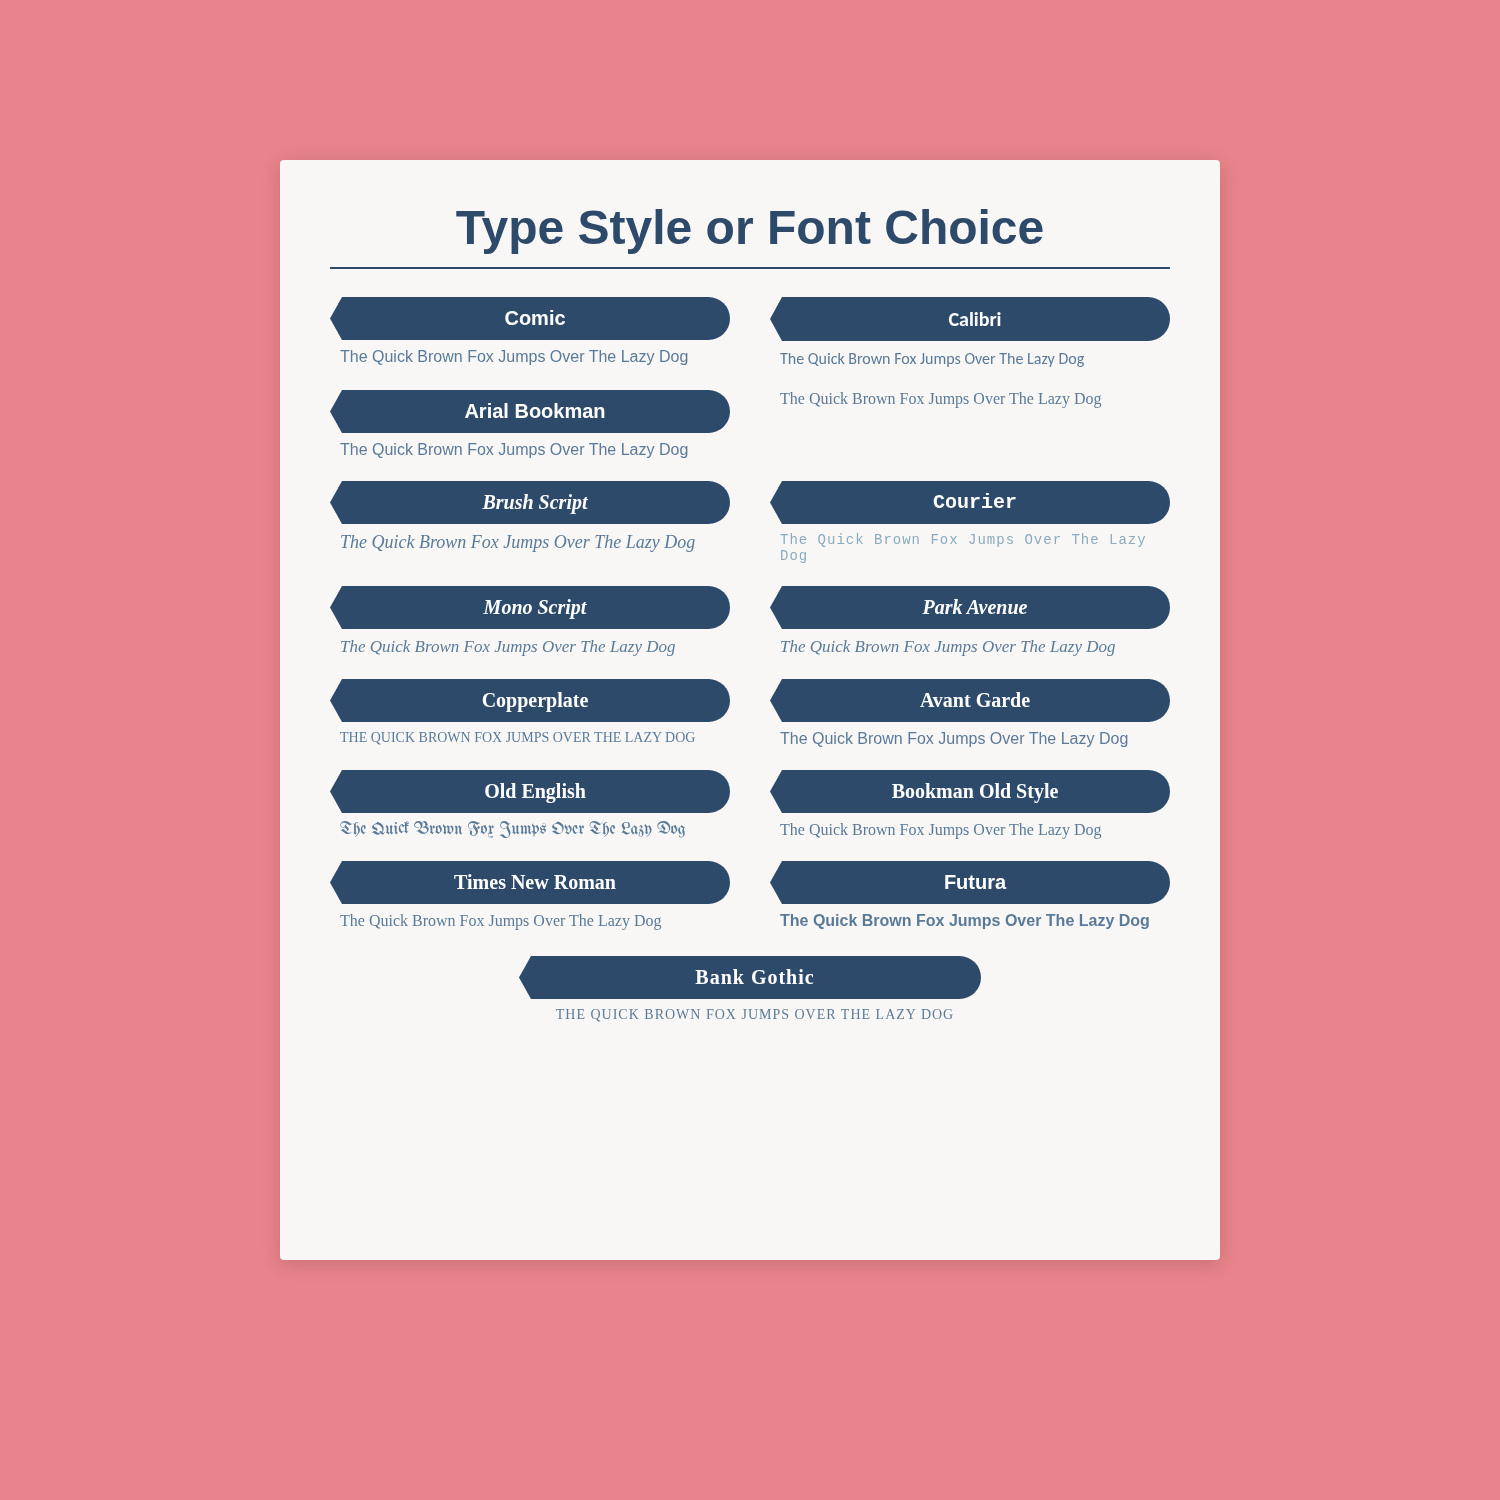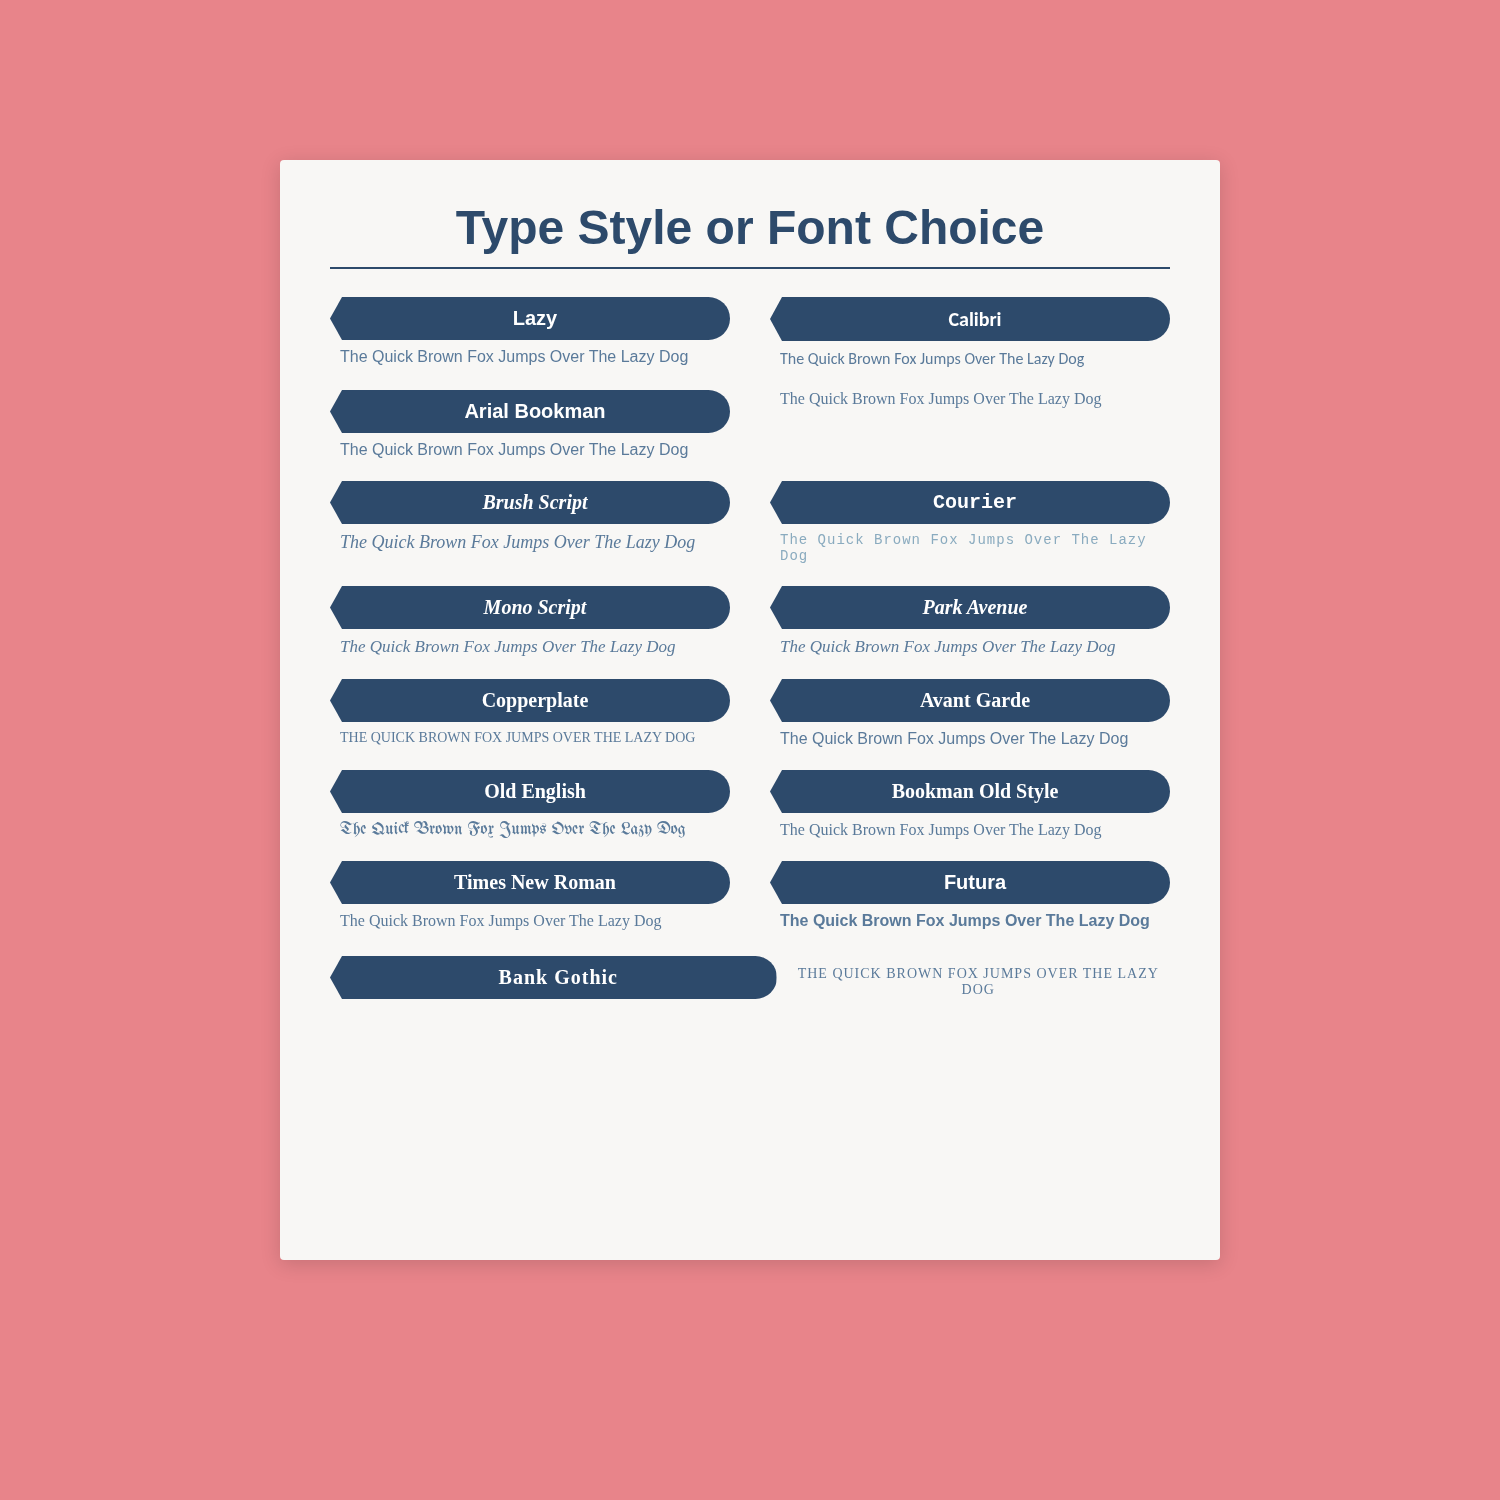--- a/index.html
+++ b/index.html
@@ -107,20 +107,21 @@
     .font-label-courier { font-family: 'Courier New', monospace; }
     .font-label-park { font-family: 'Monotype Corsiva', cursive; font-style: italic; }
     .font-label-avant { font-family: Liberation Serif, serif; }
     .font-label-bookman { font-family: 'Bookman Old Style', serif; }
     .font-label-futura { font-family: 'Futura', 'Century Gothic', sans-serif; }
     .font-label-bank { font-family: 'Bank Gothic', 'Copperplate', fantasy; letter-spacing: 1px; }
 
     .center-entry {
       grid-column: 1 / 3;
       display: flex;
+      flex-direction: column;
       align-items: center;
       margin-top: 4px;
     }
 
     .center-entry .font-label {
       width: 60%;
       justify-content: center;
     }
 
     .center-entry .font-sample {
@@ -129,21 +130,21 @@
   </style>
 </head>
 <body>
 
 <div class="card">
   <h1 class="card-title">Type Style or Font Choice</h1>
   <hr class="divider">
   <div class="fonts-grid" id="fonts-grid">
   <div class="font-entry">
         <div class="font-label font-label-arial">
-          <span>Lazy</span>
+          <span>Comic</span>
         </div>
         <div class="font-sample sample-arial">The Quick Brown Fox Jumps Over The Lazy Dog</div>
       </div>
       <div class="font-entry">
         <div class="font-label font-label-calibri">
           <span>Calibri</span>
         </div>
         <div class="font-sample sample-calibri">The Quick Brown Fox Jumps Over The Lazy Dog</div>
       </div>
       <div class="font-entry">

